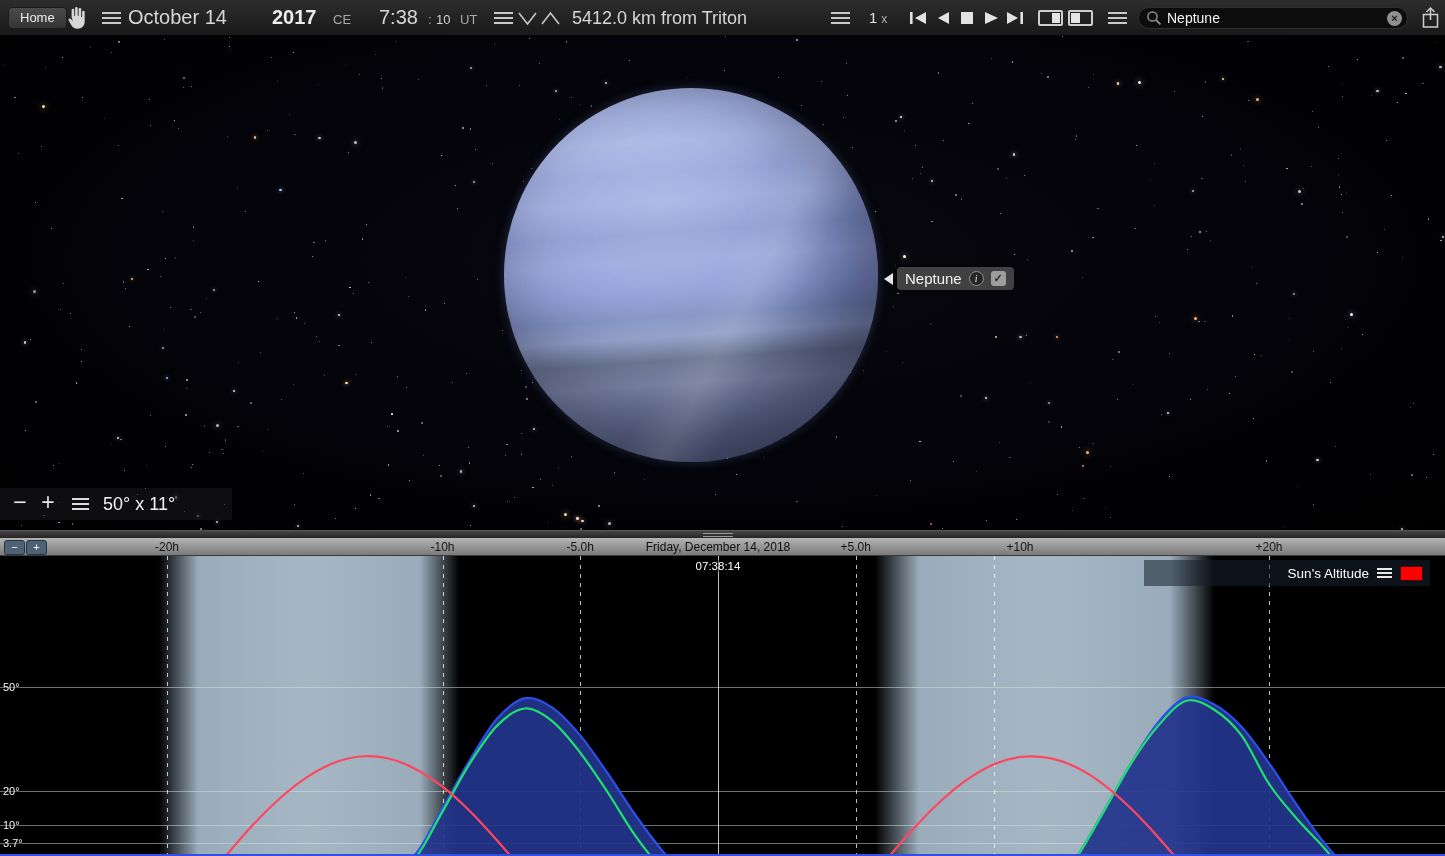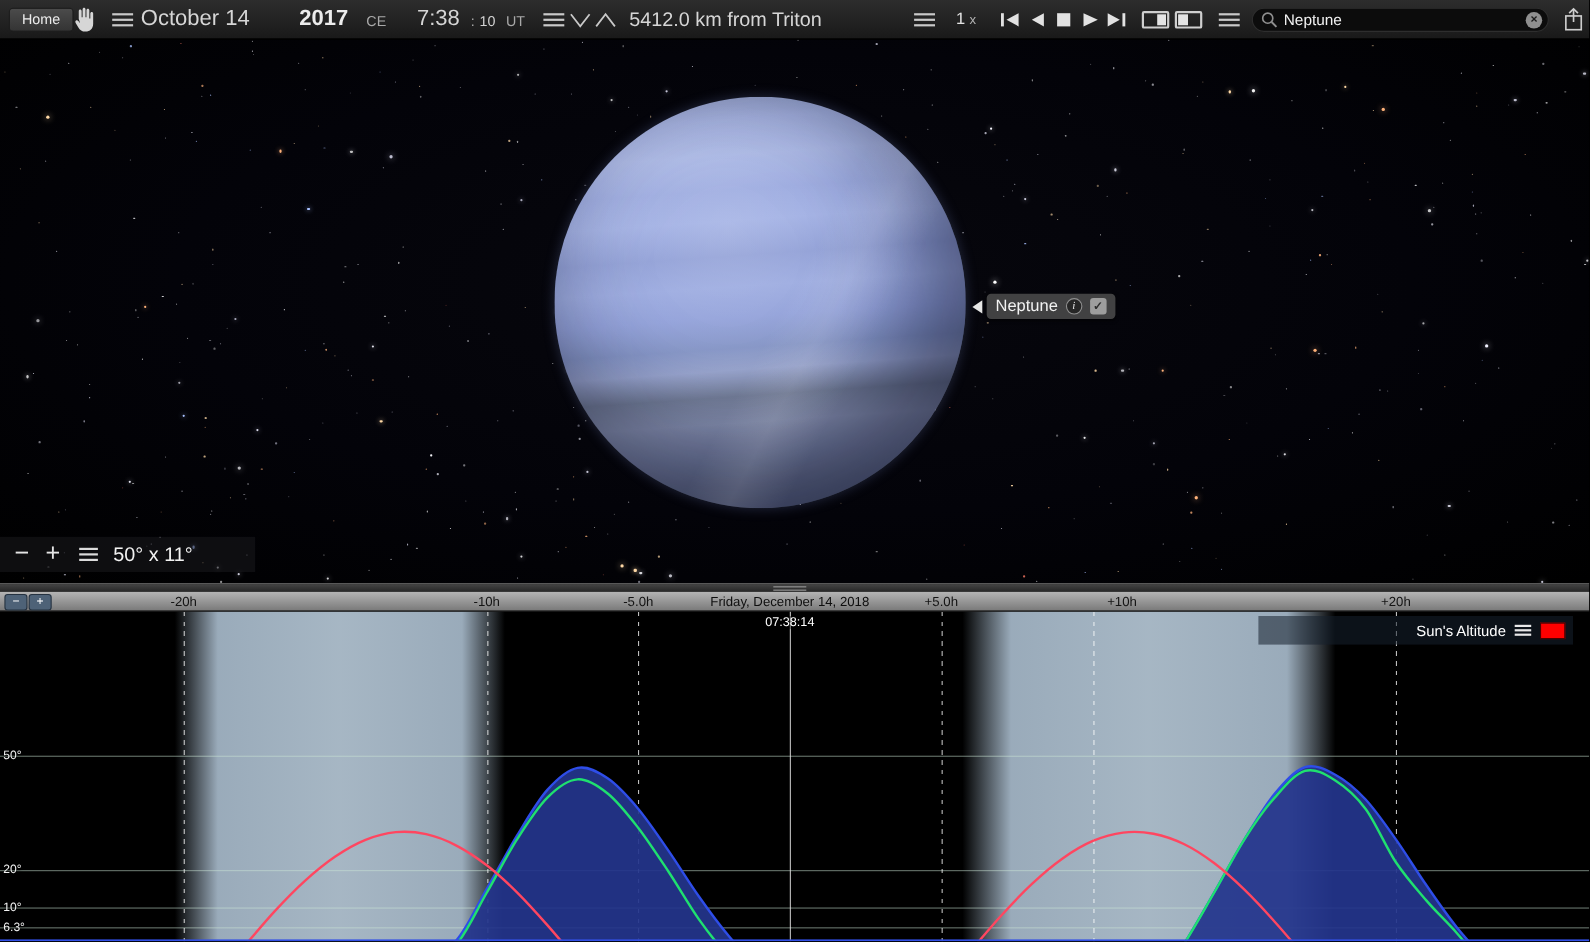--- a/index.html
+++ b/index.html
@@ -712,21 +712,21 @@
           <div class="band" style="left: 875.035px; width: 338.865px; background: linear-gradient(90deg, rgba(160, 178, 194, 0) 0%, rgba(160, 178, 194, 0.96) 13%, rgba(173, 190, 204, 0.96) 50%, rgba(160, 178, 194, 0.96) 87%, rgba(160, 178, 194, 0) 100%);"></div>
         </div>
       <div id="grid">
           <div class="hline" style="top: 131px;"></div>
           <span class="ylab" style="top: 125px;">50°</span>
           <div class="hline" style="top: 234.8px;"></div>
           <span class="ylab" style="top: 228.8px;">20°</span>
           <div class="hline" style="top: 269.4px;"></div>
           <span class="ylab" style="top: 263.4px;">10°</span>
           <div class="hline" style="top: 286.7px;"></div>
-          <span class="ylab" style="top: 280.7px;">6.3°</span>
+          <span class="ylab" style="top: 280.7px;">3.7°</span>
           <div class="vdash" style="left: 167px;"></div>
           <div class="vdash" style="left: 442.5px;"></div>
           <div class="vdash" style="left: 580.25px;"></div>
           <div class="vdash" style="left: 855.75px;"></div>
           <div class="vdash" style="left: 993.5px;"></div>
           <div class="vdash" style="left: 1269px;"></div>
           <div class="vnow" style="left: 718px;"></div>
         </div>
       <svg id="curves" width="1445" height="300" viewBox="0 0 1445 300">
           <path d="M1.7,425.1C6.3,426.0 20.1,428.6 29.3,430.3C38.4,432.0 47.6,435.2 56.8,435.5C66.0,435.8 75.2,433.2 84.4,432.0C93.5,430.9 102.7,430.9 111.9,428.6C121.1,426.3 130.3,421.6 139.4,418.2C148.6,414.7 157.8,411.5 167.0,407.8C176.2,404.1 185.4,399.7 194.5,395.7C203.7,391.7 212.9,387.9 222.1,383.6C231.3,379.3 240.5,374.4 249.6,369.7C258.8,365.1 268.0,360.2 277.2,355.9C286.4,351.6 295.6,347.8 304.8,343.8C313.9,339.8 323.1,335.4 332.3,331.7C341.5,327.9 350.7,324.8 359.8,321.3C369.0,317.8 378.2,314.7 387.4,310.9C396.6,307.2 405.8,308.6 414.9,298.8C424.1,289.0 433.3,268.0 442.5,252.1C451.7,236.2 460.9,218.7 470.0,203.7C479.2,188.7 488.4,172.4 497.6,162.1C506.8,151.9 516.0,143.8 525.1,142.1C534.3,140.3 543.5,145.5 552.7,151.8C561.9,158.0 571.1,168.5 580.3,179.4C589.4,190.4 598.6,204.2 607.8,217.5C617.0,230.8 626.2,246.0 635.4,259.0C644.5,272.0 653.7,284.4 662.9,295.4C672.1,306.3 681.3,315.2 690.5,324.8C699.6,334.3 708.8,343.8 718.0,352.4C727.2,361.1 736.4,368.6 745.5,376.7C754.7,384.7 763.9,393.7 773.1,400.9C782.3,408.1 791.5,414.1 800.6,419.9C809.8,425.7 819.0,431.2 828.2,435.5C837.4,439.8 846.6,443.0 855.8,445.9C864.9,448.7 874.1,451.3 883.3,452.8C892.5,454.2 901.7,455.1 910.9,454.5C920.0,453.9 929.2,452.5 938.4,449.3C947.6,446.1 956.8,440.7 966.0,435.5C975.1,430.3 984.3,426.3 993.5,418.2C1002.7,410.1 1011.9,399.7 1021.0,387.0C1030.2,374.4 1039.4,356.2 1048.6,342.1C1057.8,327.9 1067.0,316.7 1076.2,302.3C1085.3,287.9 1094.5,271.4 1103.7,255.6C1112.9,239.7 1122.1,222.1 1131.3,207.1C1140.4,192.1 1149.6,176.6 1158.8,165.6C1168.0,154.6 1177.2,144.3 1186.3,141.4C1195.5,138.5 1204.7,143.4 1213.9,148.3C1223.1,153.2 1232.3,161.0 1241.5,170.8C1250.6,180.6 1259.8,194.1 1269.0,207.1C1278.2,220.1 1287.4,235.4 1296.6,248.6C1305.7,261.9 1314.9,275.2 1324.1,286.7C1333.3,298.2 1342.5,308.0 1351.7,317.8C1360.8,327.6 1370.0,336.6 1379.2,345.5C1388.4,354.5 1397.6,363.4 1406.8,371.5C1415.9,379.5 1425.1,386.8 1434.3,394.0C1443.5,401.2 1457.3,411.3 1461.8,414.7L1461.8,345 L1.7,345 Z" fill="rgba(35,53,140,0.93)" stroke="none"></path>

